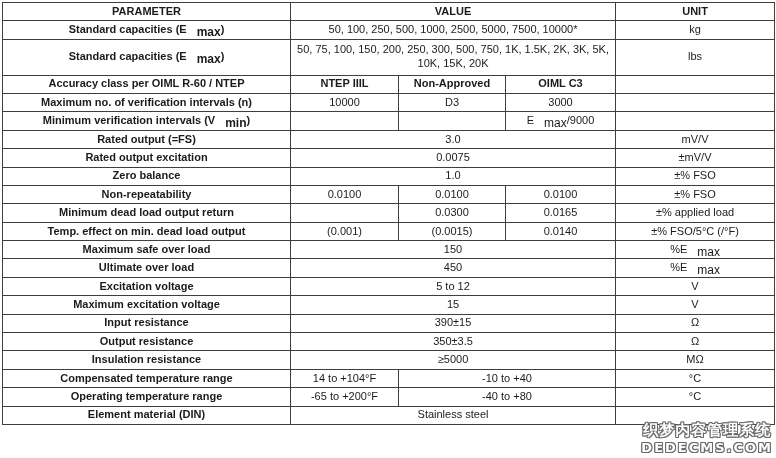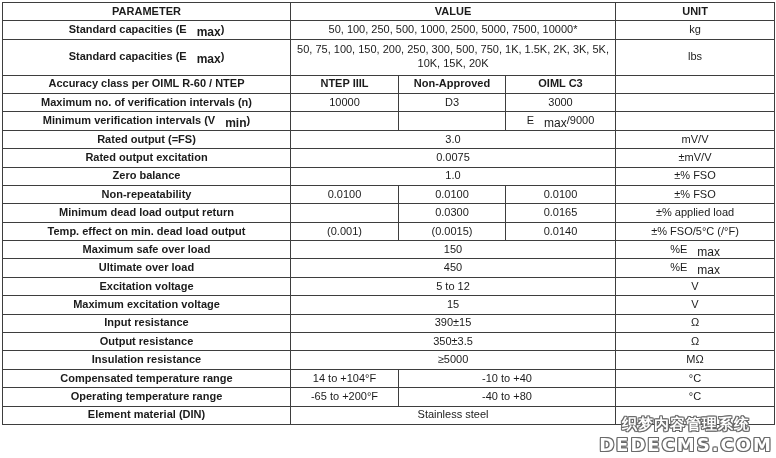--- a/index.html
+++ b/index.html
@@ -50,21 +50,21 @@
     pointer-events: none;
   }
   .watermark .wm1 {
     display: block;
     font-size: 15px;
     letter-spacing: 1px;
     text-shadow: -1px -1px 0 #6a6a6a, 1px -1px 0 #6a6a6a, -1px 1px 0 #6a6a6a, 1px 1px 0 #6a6a6a, 0 1px 0 #6a6a6a, 0 -1px 0 #6a6a6a, 1px 0 0 #6a6a6a, -1px 0 0 #6a6a6a;
   }
   .watermark .wm2 {
     display: block;
-    font-size: 18px;
+    font-size: 13px;
     letter-spacing: 2px;
     font-family: "DejaVu Sans", sans-serif;
     text-shadow: -1px -1px 0 #6a6a6a, 1px -1px 0 #6a6a6a, -1px 1px 0 #6a6a6a, 1px 1px 0 #6a6a6a, 0 1px 0 #6a6a6a, 0 -1px 0 #6a6a6a, 1px 0 0 #6a6a6a, -1px 0 0 #6a6a6a;
   }
 </style>
 </head>
 <body>
 
 <div class="page">
   <table class="spec">

